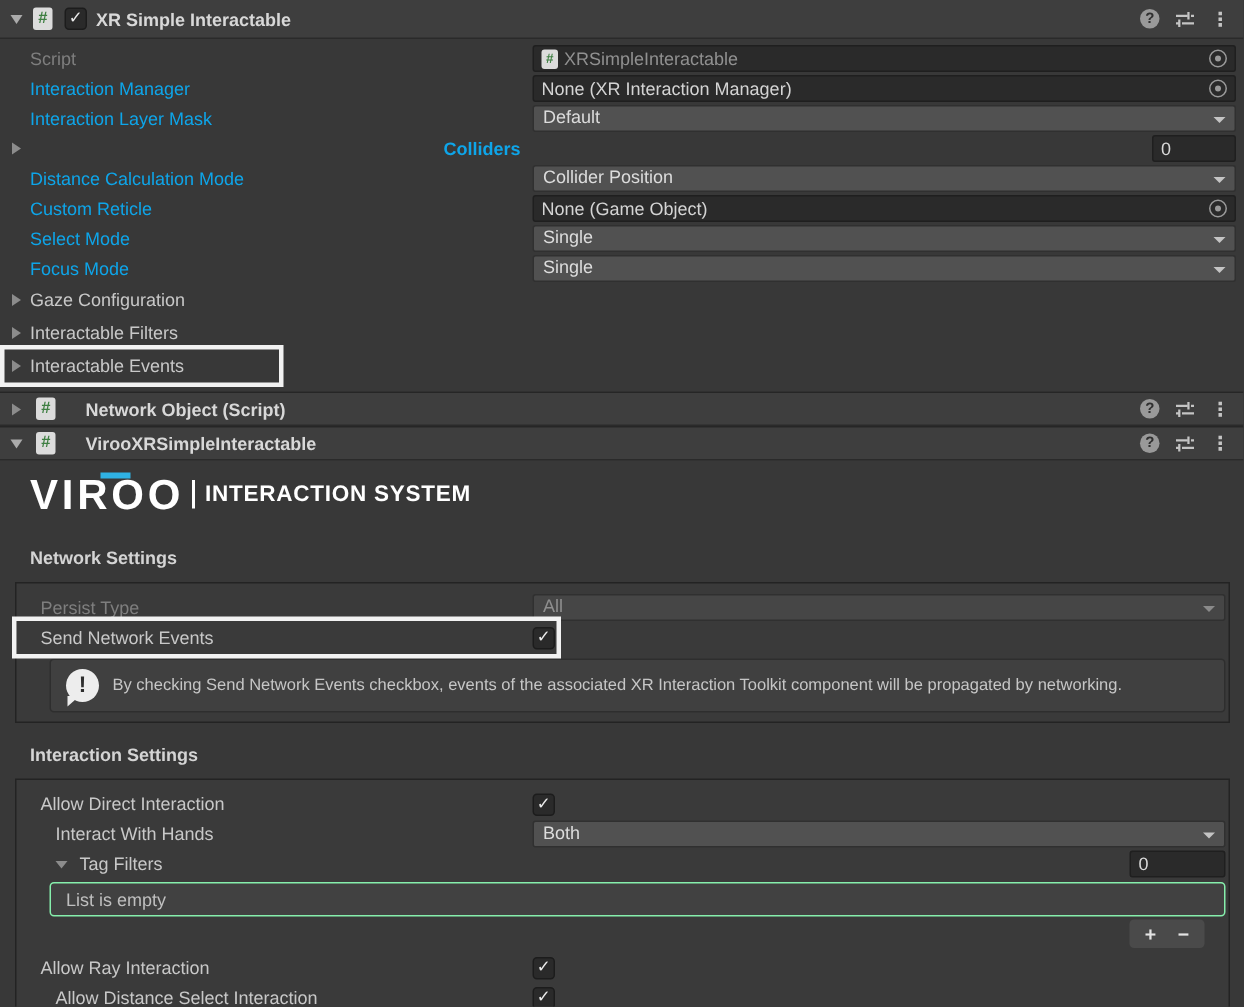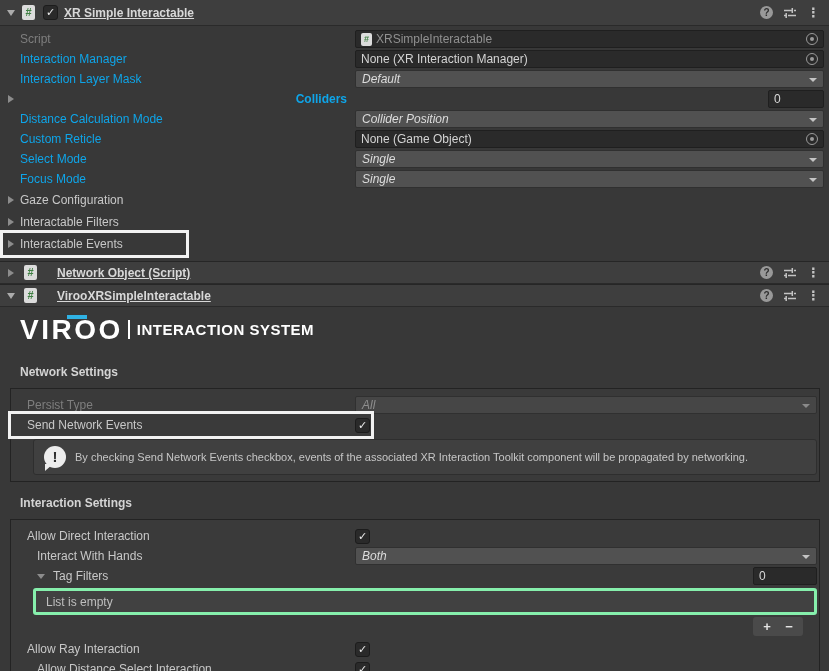--- a/index.html
+++ b/index.html
@@ -11,21 +11,21 @@
     -webkit-font-smoothing:antialiased;
   }
   .inspector{width:829px;height:671px;position:relative;}
 
   
   .comp-header{
     height:25px;background:#3E3E3E;display:flex;align-items:center;
     border-bottom:1px solid #2A2A2A;box-sizing:content-box;
   }
   .comp-header.sub{height:21px;border-top:1px solid #262626;}
-  .comp-title{font-weight:bold;color:#D8D8D8;margin-left:6px;white-space:nowrap;text-decoration:underline;}
+  .comp-title{font-weight:bold;color:#D8D8D8;margin-left:6px;white-space:nowrap;}
   .header-icons{margin-left:auto;display:flex;align-items:center;gap:10px;padding-right:9px;}
 
   
   .tri{width:0;height:0;display:inline-block;flex:none;}
   .tri.down{border-left:4.5px solid transparent;border-right:4.5px solid transparent;border-top:6px solid #ABABAB;}
   .tri.right{border-top:4.5px solid transparent;border-bottom:4.5px solid transparent;border-left:6px solid #8C8C8C;}
   .tri.small-down{border-left:4px solid transparent;border-right:4px solid transparent;border-top:5px solid #8C8C8C;}
   .caret{width:0;height:0;border-left:4px solid transparent;border-right:4px solid transparent;border-top:4.5px solid #C4C4C4;position:absolute;right:6px;top:7px;}
   .caret.dim{border-top-color:#8A8A8A;}
 
@@ -55,21 +55,21 @@
   .prop-row .lbl.disabled{color:#7E7E7E;}
   .prop-row.arrowed{padding-left:8px;}
   .prop-row.arrowed .lbl{width:327px;margin-left:6px;text-align:right;}
   .bold{font-weight:bold;color:#D6D6D6;}
 
   .fold-row{height:22px;display:flex;align-items:center;padding-left:8px;position:relative;}
   .fold-row .lbl{margin-left:6px;}
 
   
   .dd{flex:1;height:16px;background:#515151;border:1px solid #303030;border-radius:2px;
-      display:flex;align-items:center;padding:0 6px;margin-right:5px;position:relative;color:#DCDCDC;font-style:italic;}
+      display:flex;align-items:flex-start;padding:0 6px;margin-right:5px;position:relative;color:#DCDCDC;}
   .dd.disabled{background:#464646;color:#8E8E8E;}
   .objf{flex:1;height:16px;background:#2A2A2A;border:1px solid #1F1F1F;border-radius:2px;
       display:flex;align-items:center;padding:0 5px;margin-right:5px;color:#D4D4D4;position:relative;}
   .objf.disabled{color:#909090;}
   .picker{width:10px;height:10px;border:1px solid #9A9A9A;border-radius:50%;margin-left:auto;position:relative;flex:none;}
   .picker::after{content:"";position:absolute;left:3px;top:3px;width:4px;height:4px;border-radius:50%;background:#9A9A9A;}
   .numf{width:44px;height:16px;background:#2A2A2A;border:1px solid #1F1F1F;border-radius:2px;
       color:#D8D8D8;padding:0 5px;margin-left:auto;margin-right:5px;display:flex;align-items:center;flex:none;}
 
   
@@ -95,21 +95,21 @@
   .g-row .numf{margin-right:2px;width:52px;}
 
   .helpbox{margin:4px 2px 0 22px;min-height:30px;background:#404040;border:1px solid #2E2E2E;border-radius:3px;
       display:flex;align-items:center;padding:2px 10px;gap:9px;}
   .helpbox .txt{font-size:11px;color:#C6C6C6;line-height:13px;}
   .excl{width:22px;height:22px;background:#EDEDED;border-radius:50%;flex:none;position:relative;
       color:#2E2E2E;font-weight:bold;font-size:15px;line-height:22px;text-align:center;}
   .excl::after{content:"";position:absolute;left:1px;bottom:-3px;width:0;height:0;
       border-top:7px solid #EDEDED;border-right:8px solid transparent;}
 
-  .listbox{margin:2px 2px 0 22px;height:21px;background:#414141;border:3px solid #86efac;border-radius:3px;
+  .listbox{margin:2px 2px 0 22px;height:21px;background:#414141;border:1px solid #86efac;border-radius:3px;
       display:flex;align-items:center;padding-left:10px;color:#BFBFBF;}
   .pm-row{height:24px;position:relative;}
   .pm-panel{position:absolute;right:16px;top:2px;width:50px;height:19px;background:#4A4A4A;border-radius:3px;
       display:flex;align-items:center;justify-content:center;}
   .pm-btn{width:22px;text-align:center;color:#E4E4E4;font-weight:bold;font-size:13px;line-height:19px;}
 </style>
 </head>
 <body>
 
 <div class="inspector">

